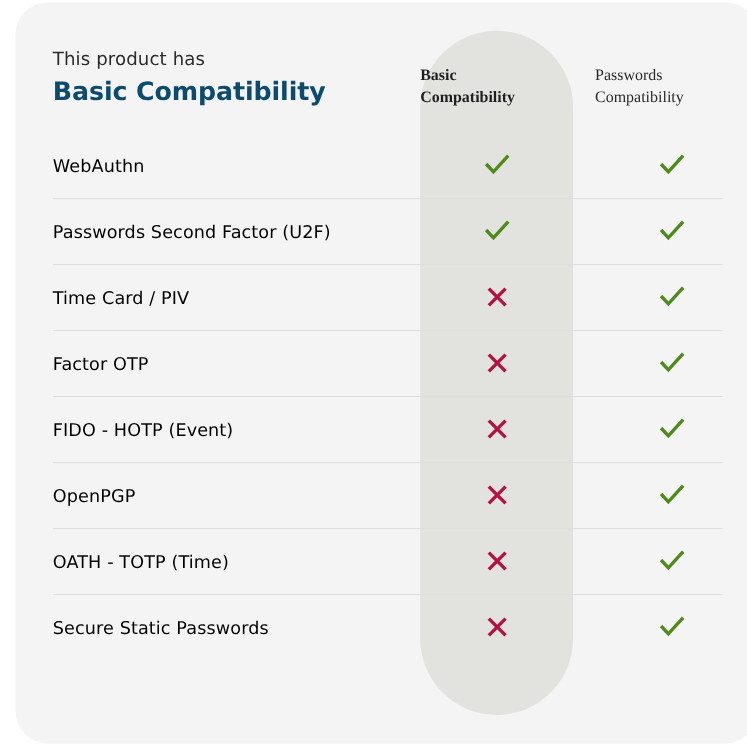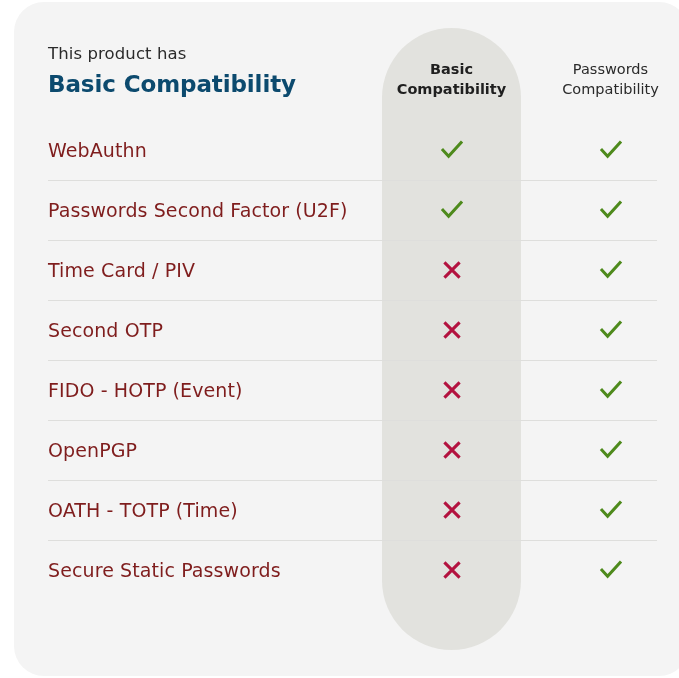--- a/index.html
+++ b/index.html
@@ -73,24 +73,24 @@
     color: #0c4a6e;
     font-weight: 700;
     line-height: 1.45;
     letter-spacing: -0.1px;
     margin-top: 2px;
   }
 
   .col-head {
     position: absolute;
     top: 58px;
-    text-align: center;
     font-size: 14.5px;
     line-height: 1.35;
     color: #1f1f1f;
+    font-family: Liberation Serif, serif;
   }
   .col-head.basic {
     left: 368px;
     width: 139px;
     font-weight: 700;
   }
   .col-head.advanced {
     left: 527px;
     width: 139px;
     font-weight: 400;
@@ -116,22 +116,22 @@
     height: 1px;
     background: #dededc;
   }
   .row-label {
     position: absolute;
     left: 34px;
     top: 0;
     height: 60px;
     display: flex;
     align-items: center;
-    font-size: 19px;
-    color: #7f1d1d;
+    font-size: 16px;
+    color: #000000;
     letter-spacing: 0.1px;
   }
   .cell {
     position: absolute;
     top: 0;
     height: 60px;
     width: 139px;
     display: flex;
     align-items: center;
     justify-content: center;
@@ -229,21 +229,21 @@
           <div class="cell advanced">
             <span class="mark check" style="color: rgb(78, 138, 28);">
               <svg width="26" height="26" viewBox="0 0 26 26" aria-hidden="true">
                 <path d="M4 13.2 L9.6 19.2 L22 5.6" fill="none" stroke="currentColor" stroke-width="3.1" stroke-linecap="square" stroke-linejoin="miter"></path>
               </svg>
             </span>
           </div>
         </div>
         <div class="row">
           <div class="row-sep"></div>
-          <div class="row-label">Second OTP</div>
+          <div class="row-label">Factor OTP</div>
           <div class="cell basic">
             <span class="mark cross" style="color: rgb(179, 18, 63);">
               <svg width="24" height="24" viewBox="0 0 24 24" aria-hidden="true">
                 <path d="M4.4 4.4 L19.6 19.6 M19.6 4.4 L4.4 19.6" fill="none" stroke="currentColor" stroke-width="3.1" stroke-linecap="butt"></path>
               </svg>
             </span>
           </div>
           <div class="cell advanced">
             <span class="mark check" style="color: rgb(78, 138, 28);">
               <svg width="26" height="26" viewBox="0 0 26 26" aria-hidden="true">

